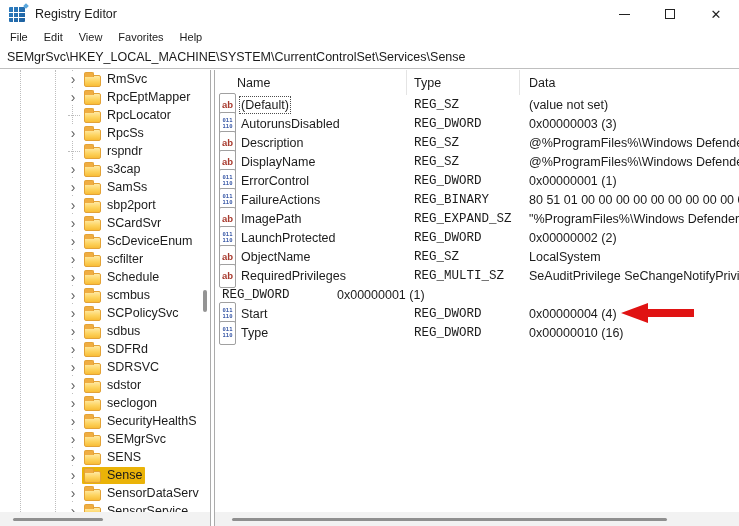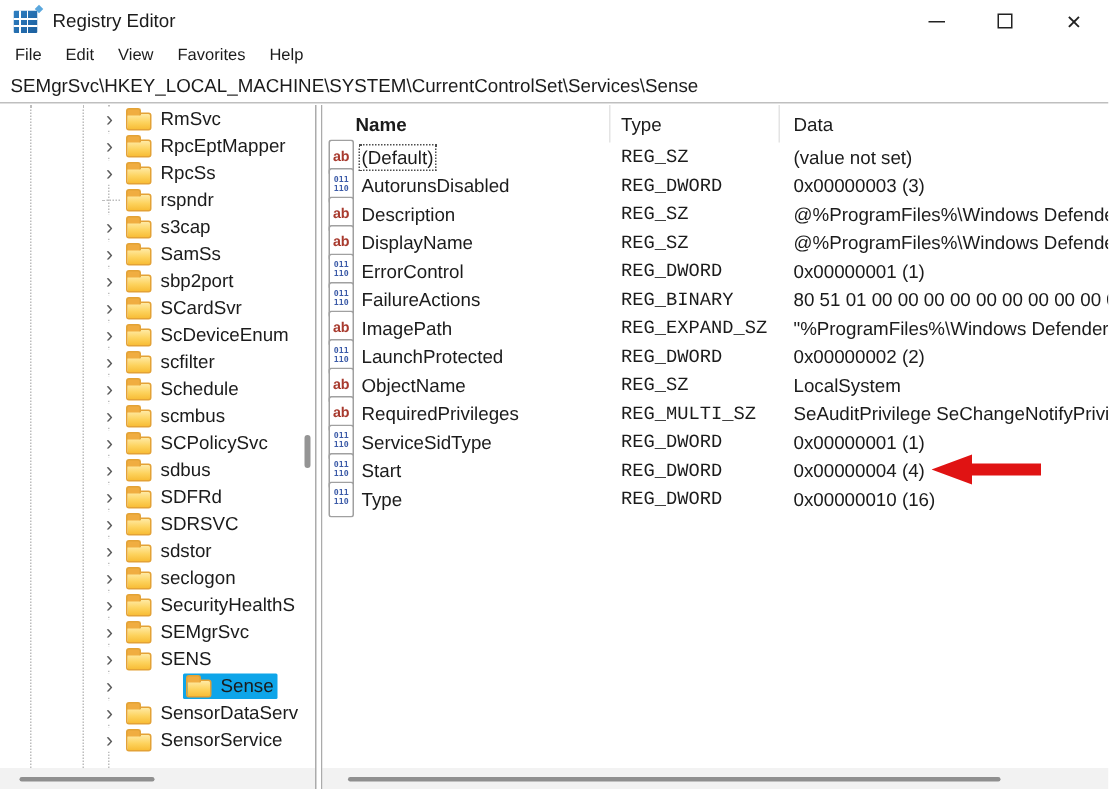--- a/index.html
+++ b/index.html
@@ -51,40 +51,40 @@
   .guide { position: absolute; top: 0; bottom: 0; width: 0; border-left: 1px dotted #bdbdbd; }
 
   .tree-row { display: flex; align-items: center; height: 18px; padding-left: 64px; white-space: nowrap; position: relative; }
   .chev {
     width: 18px; text-align: center; color: #5c5c5c; font-size: 14px; line-height: 16px;
     flex: 0 0 18px; background: #fff;
   }
   .stub { flex: 0 0 18px; height: 0; position: relative; }
   .stub::before { content:""; position: absolute; left: 4px; right: 2px; top: 0; border-top: 1px dotted #bdbdbd; }
   .node { display: flex; align-items: flex-start; padding: 1px 3px 1px 2px; border-radius: 1px; }
-  .node.sel { background: #0ea5e9; margin-left: 40px; }
+  .node.sel { background: #eab308; }
   .folder { width: 17px; height: 12px; position: relative; flex: 0 0 17px;
     background: linear-gradient(180deg, #ffeaa4 0%, #fdd35e 55%, #f8bd37 100%);
     border: 1px solid #e3a236; border-radius: 1px 2px 2px 2px; margin-top: 3px; }
   .folder::before { content:""; position: absolute; top: -4px; left: -1px; width: 8px; height: 4px;
     background: #f0ad41; border: 1px solid #e3a236; border-bottom: none; border-radius: 2px 2px 0 0; }
   .tree-label { margin-left: 6px; font-size: 12.5px; }
 
   .v-scroll { position: absolute; left: 203px; width: 4px; border-radius: 2px; background: #949494; }
   .h-track { position: absolute; bottom: 0; height: 14px; background: #f2f2f2; }
   .h-thumb { position: absolute; top: 6px; height: 3px; border-radius: 2px; background: #8f8f8f; }
 
   .divider { position: absolute; left: 210px; width: 5px; top: 0; bottom: 0;
     background: #fff; border-left: 1px solid #ababab; border-right: 1px solid #ababab; }
 
   
   .list-pane { position: absolute; left: 215px; right: 0; top: 0; bottom: 14px; overflow: hidden; background: #fff; }
   .list-header { display: flex; height: 25px; align-items: center; }
   .hcell { height: 25px; display: flex; align-items: center; border-right: 1px solid #e4e4e4; font-size: 12.5px; }
-  .hc-name { width: 192px; padding-left: 22px; font-weight: bold; }
+  .hc-name { width: 192px; padding-left: 22px; }
   .hc-type { width: 113px; padding-left: 7px; }
   .hc-data { flex: 1; padding-left: 9px; border-right: none; }
 
   .list-row { display: flex; height: 19px; align-items: center; }
   .c-name { width: 192px; display: flex; align-items: center; padding-left: 4px; overflow: hidden; }
   .c-type { width: 113px; padding-left: 7px; white-space: nowrap; overflow: hidden; font-family: Liberation Mono, monospace; }
   .c-data { flex: 1; padding-left: 9px; white-space: nowrap; overflow: hidden; }
 
   .vic { width: 17px; height: 24px; flex: 0 0 17px; border: 1px solid #a0a0a0; border-radius: 2px;
     background: #fff; display: flex; flex-direction: column; align-items: center; justify-content: center; }
@@ -141,20 +141,27 @@
             </span>
           </div>
           <div class="tree-row">
             <span class="chev">›</span>
             <span class="node">
               <span class="folder"></span>
               <span class="tree-label">RpcEptMapper</span>
             </span>
           </div>
           <div class="tree-row">
+            <span class="stub"></span>
+            <span class="node">
+              <span class="folder"></span>
+              <span class="tree-label">RpcLocator</span>
+            </span>
+          </div>
+          <div class="tree-row">
             <span class="chev">›</span>
             <span class="node">
               <span class="folder"></span>
               <span class="tree-label">RpcSs</span>
             </span>
           </div>
           <div class="tree-row">
             <span class="stub"></span>
             <span class="node">
               <span class="folder"></span>
@@ -416,27 +423,20 @@
           <div class="c-name">
             <span class="vic">
               <span class="vic-str">ab</span>
             </span>
             <span class="name-label">RequiredPrivileges</span>
           </div>
           <div class="c-type">REG_MULTI_SZ</div>
           <div class="c-data">SeAuditPrivilege SeChangeNotifyPrivile</div>
         </div>
         <div class="list-row">
-          <div class="c-name">
-            <span class="vic">
-              <span class="vic-bin">011</span>
-              <span class="vic-bin">110</span>
-            </span>
-            <span class="name-label">ServiceSidType</span>
-          </div>
           <div class="c-type">REG_DWORD</div>
           <div class="c-data">0x00000001 (1)</div>
         </div>
         <div class="list-row">
           <div class="c-name">
             <span class="vic">
               <span class="vic-bin">011</span>
               <span class="vic-bin">110</span>
             </span>
             <span class="name-label">Start</span>

